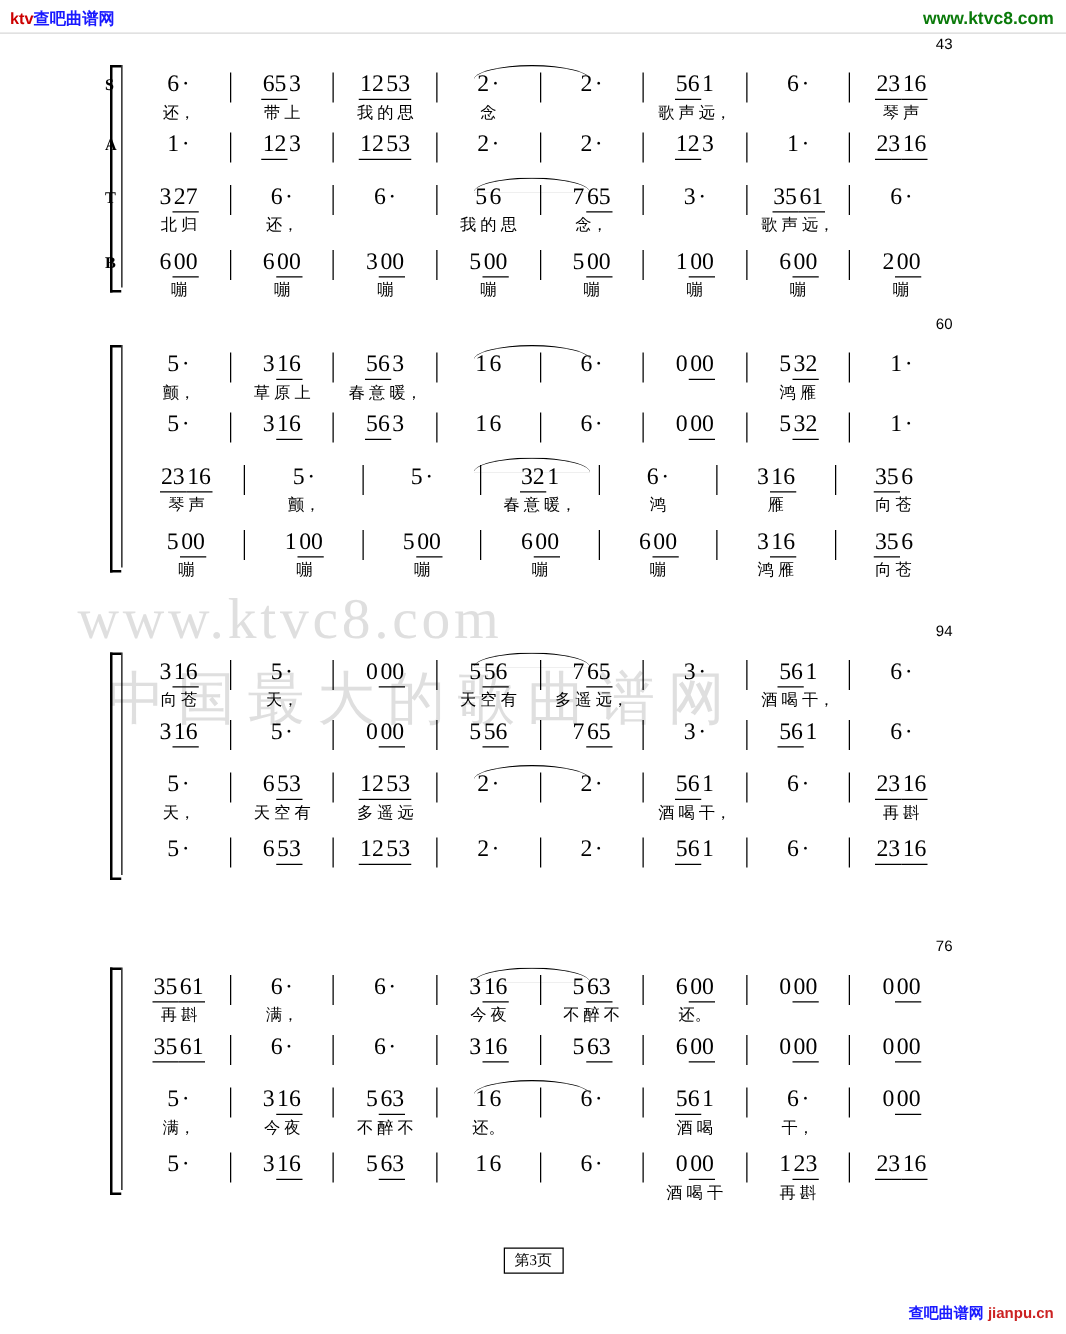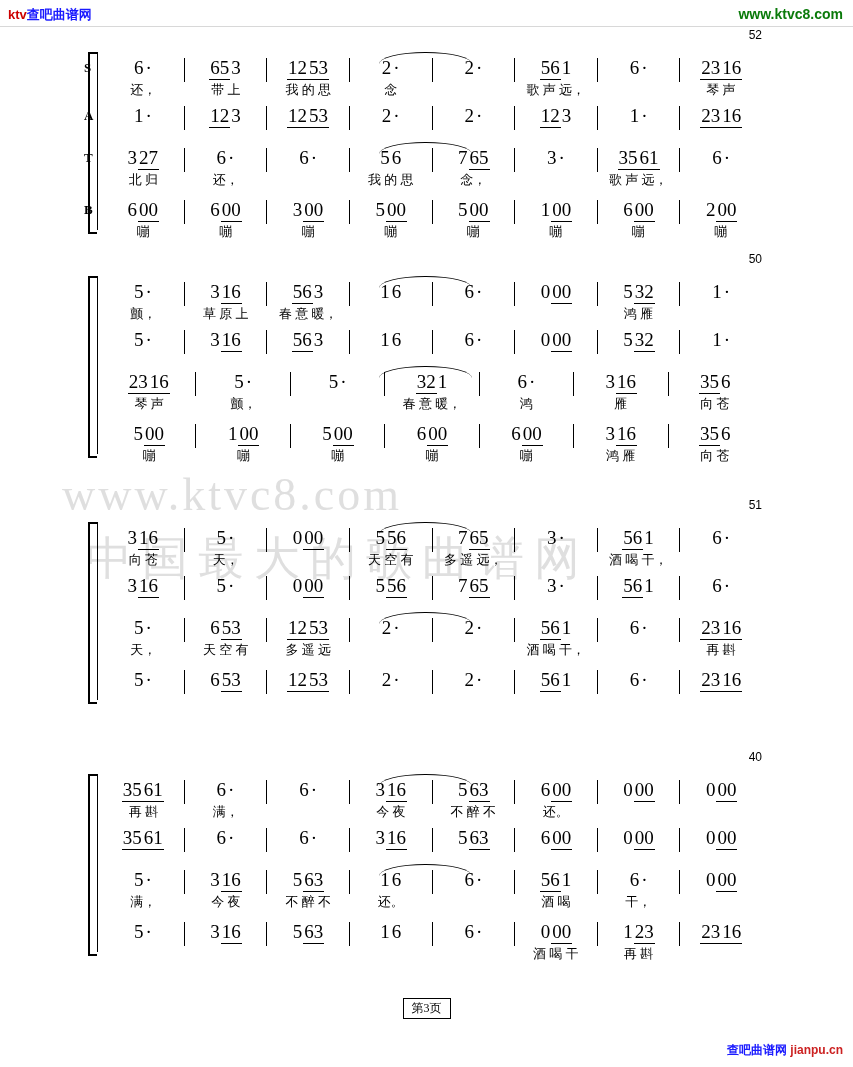--- a/index.html
+++ b/index.html
@@ -192,21 +192,21 @@
   <span class="red">ktv</span><span>查吧曲谱网</span>
 </div>
 <div class="hdr-right">www.ktvc8.com</div>
 <div class="hdr-rule"></div>
 
 <div class="wm wm-url">www.ktvc8.com</div>
 <div class="wm wm-cn">中国最大的歌曲谱网</div>
 
 <div id="score">
     <div class="system" style="top: 48px;">
-      <div class="sysnum" style="right: 0px; top: -20px;">52</div>
+      <div class="sysnum" style="right: 0px; top: -20px;">43</div>
       <div class="brace" style="top: 4px; height: 178px;"></div>
       <div class="barline" style="top: 4px; height: 178px;"></div>
       <div class="staff" style="top: 10px;">
         <div class="vlabel" style="top: 2px;">S</div>
         <div class="noterow">
           <div class="measure" style="flex: 1 1 0px;">
             <span class="note">6</span>
             <span class="note">·</span>
           </div>
           <div class="measure" style="flex: 1 1 0px;">
@@ -451,21 +451,21 @@
           <div class="lmeasure" style="flex: 1 1 0px;">
             <span class="lyr">嘣</span>
           </div>
           <div class="lmeasure" style="flex: 1 1 0px;">
             <span class="lyr">嘣</span>
           </div>
         </div>
       </div>
     </div>
     <div class="system" style="top: 272px;">
-      <div class="sysnum" style="right: 0px; top: -20px;">50</div>
+      <div class="sysnum" style="right: 0px; top: -20px;">60</div>
       <div class="brace" style="top: 4px; height: 178px;"></div>
       <div class="barline" style="top: 4px; height: 178px;"></div>
       <div class="staff" style="top: 10px;">
         <div class="noterow">
           <div class="measure" style="flex: 1 1 0px;">
             <span class="note">5</span>
             <span class="note">·</span>
           </div>
           <div class="measure" style="flex: 1 1 0px;">
             <span class="note">3</span>
@@ -692,21 +692,21 @@
           <div class="lmeasure" style="flex: 1 1 0px;">
             <span class="lyr">鸿 雁</span>
           </div>
           <div class="lmeasure" style="flex: 1 1 0px;">
             <span class="lyr">向 苍</span>
           </div>
         </div>
       </div>
     </div>
     <div class="system" style="top: 518px;">
-      <div class="sysnum" style="right: 0px; top: -20px;">51</div>
+      <div class="sysnum" style="right: 0px; top: -20px;">94</div>
       <div class="brace" style="top: 4px; height: 178px;"></div>
       <div class="barline" style="top: 4px; height: 178px;"></div>
       <div class="staff" style="top: 10px;">
         <div class="noterow">
           <div class="measure" style="flex: 1 1 0px;">
             <span class="note">3</span>
             <span class="note u1">16</span>
           </div>
           <div class="measure" style="flex: 1 1 0px;">
             <span class="note">5</span>
@@ -947,21 +947,21 @@
           <div class="lmeasure" style="flex: 1 1 0px;">
             <span class="lyr"></span>
           </div>
           <div class="lmeasure" style="flex: 1 1 0px;">
             <span class="lyr"></span>
           </div>
         </div>
       </div>
     </div>
     <div class="system" style="top: 770px;">
-      <div class="sysnum" style="right: 0px; top: -20px;">40</div>
+      <div class="sysnum" style="right: 0px; top: -20px;">76</div>
       <div class="brace" style="top: 4px; height: 178px;"></div>
       <div class="barline" style="top: 4px; height: 178px;"></div>
       <div class="staff" style="top: 10px;">
         <div class="noterow">
           <div class="measure" style="flex: 1 1 0px;">
             <span class="note u1">35</span>
             <span class="note u1">61</span>
           </div>
           <div class="measure" style="flex: 1 1 0px;">
             <span class="note">6</span>

